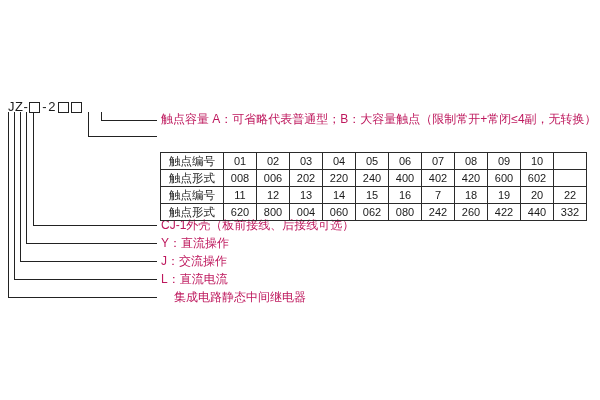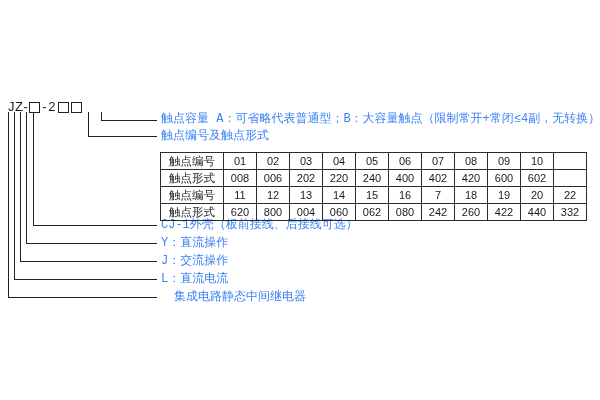--- a/index.html
+++ b/index.html
@@ -58,22 +58,21 @@
     height: 1px;
     background: #222;
   }
 
   
   .label {
     position: absolute;
     font-size: 11.5px;
     line-height: 14px;
     white-space: nowrap;
-    color: #3b82f6;
-    font-family: Liberation Mono, monospace;
+    color: #be185d;
   }
   .label.big {
     font-size: 12px;
   }
 
   
   #contact-table {
     position: absolute;
     left: 160px;
     top: 152px;
@@ -127,21 +126,20 @@
   <div class="hline" style="left:20px; top:261px; width:137px;"></div>
 
   <div class="vline" style="left:14px; top:112px; height:167px;"></div>
   <div class="hline" style="left:14px; top:279px; width:143px;"></div>
 
   <div class="vline" style="left:8px; top:112px; height:185px;"></div>
   <div class="hline" style="left:8px; top:297px; width:149px;"></div>
 
   <div class="label big" style="left:161px; top:112px;">触点容量   A：可省略代表普通型；B：大容量触点（限制常开+常闭≤4副，无转换）</div>
 
-  <div class="label big" style="left:161px; top:129px;">触点编号及触点形式</div>
 
   <div class="label big" style="left:161px; top:218px;text-align:right;">CJ-1外壳（板前接线、后接线可选）</div>
 
   <div class="label big" style="left:161px; top:236px;">Y：直流操作</div>
 
   <div class="label big" style="left:161px; top:254px;">J：交流操作</div>
 
   <div class="label big" style="left:161px; top:272px;">L：直流电流</div>
 
   <div class="label big" style="left:174px; top:290px;">集成电路静态中间继电器</div>

